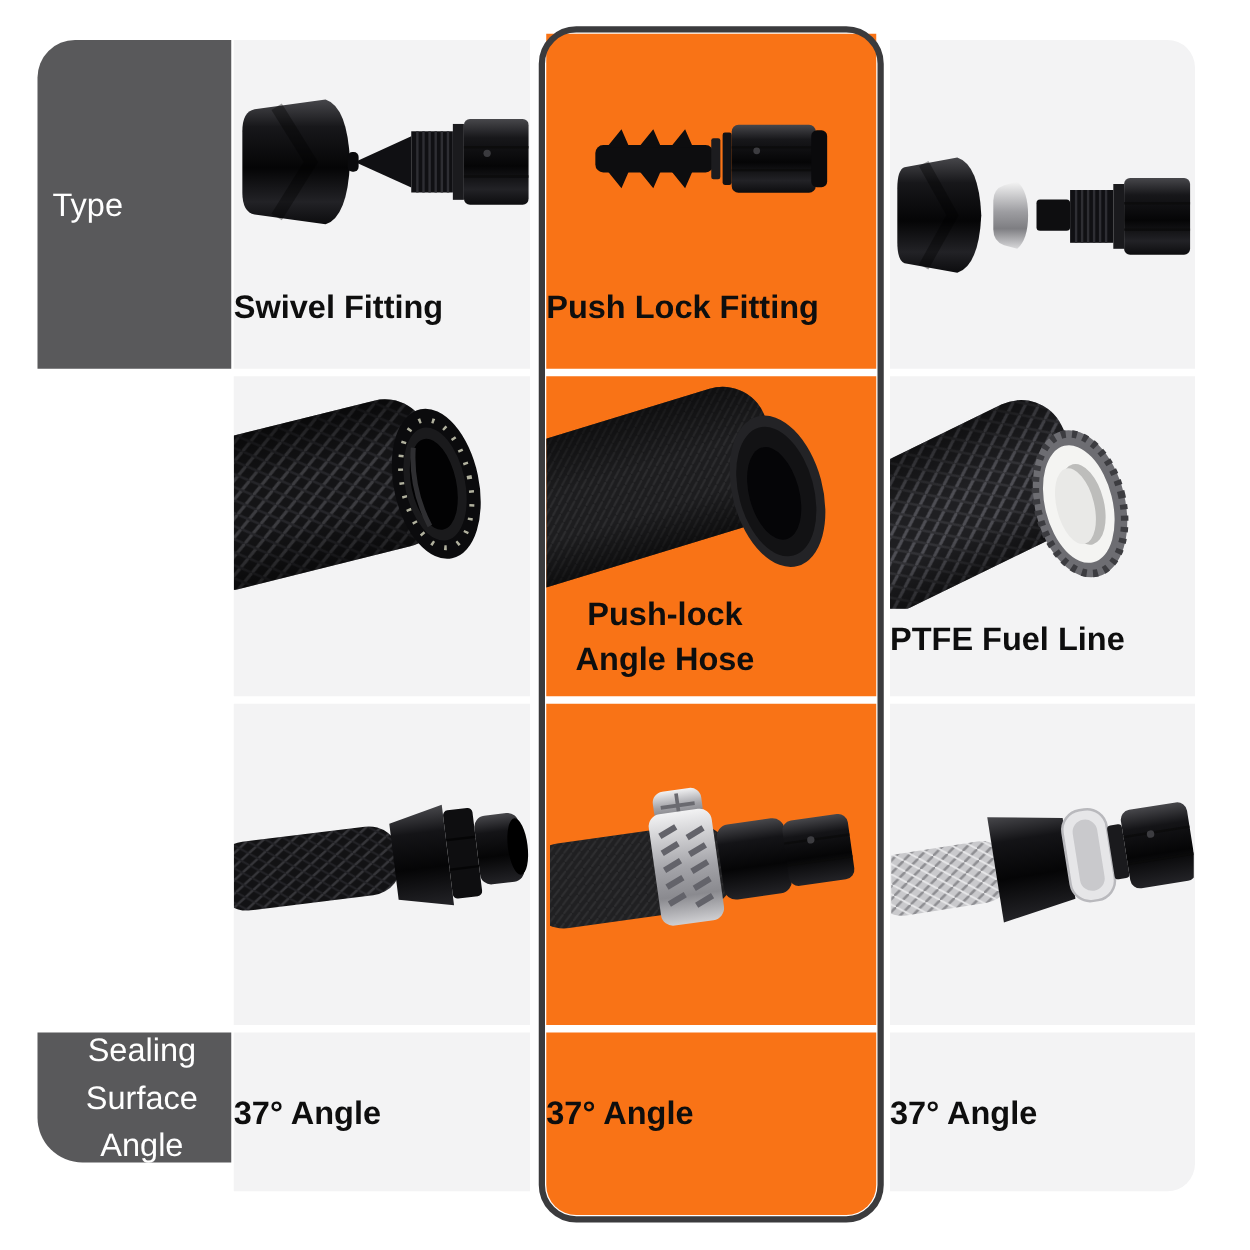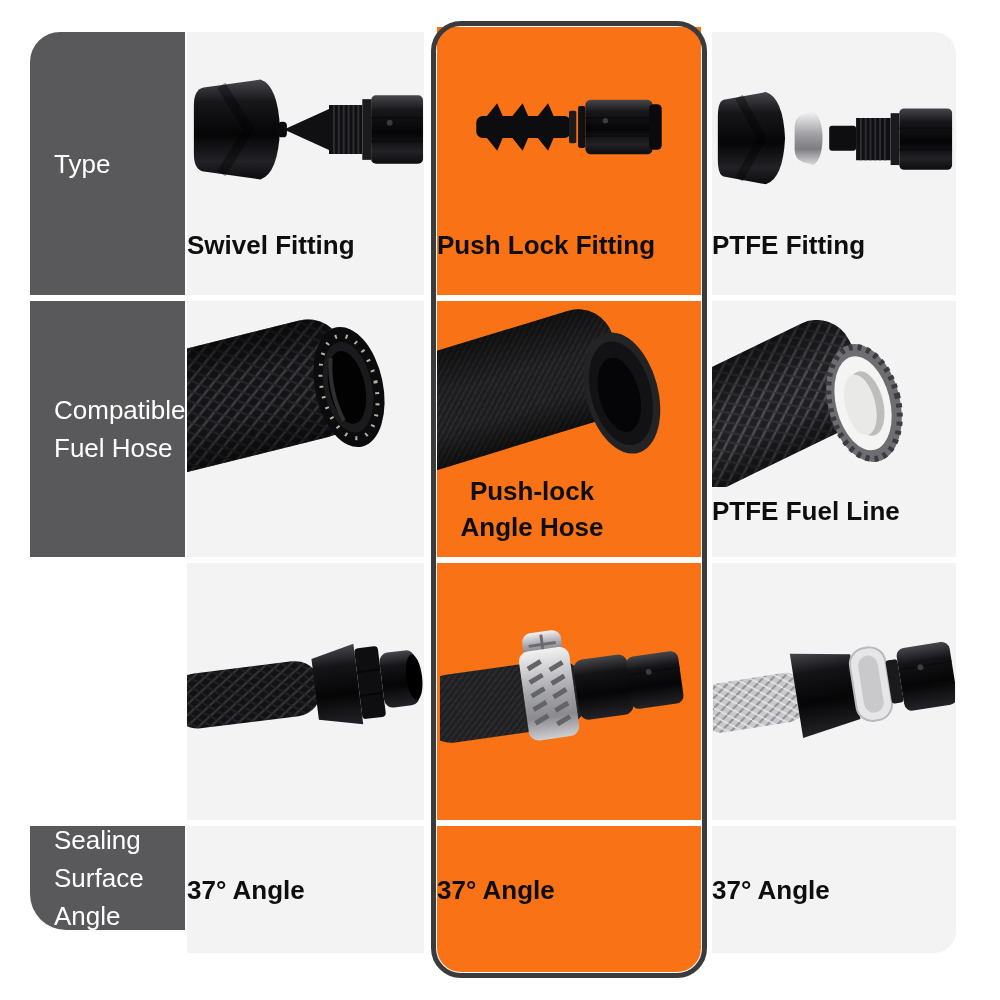--- a/index.html
+++ b/index.html
@@ -15,21 +15,21 @@
   .c1{grid-column:1}.c3{grid-column:3}.c5{grid-column:5}.c7{grid-column:7}
   .r1{grid-row:1}.r3{grid-row:3}.r5{grid-row:5}.r7{grid-row:7}
 
   .cell{
     background:#f3f3f4;display:flex;flex-direction:column;align-items:flex-start;
     overflow:hidden;box-sizing:border-box;
   }
   .cell.c5{background:#f97316;}
   .sb{
     background:#59595b;color:#ffffff;display:flex;align-items:center;
-    padding-left:24px;font-size:26px;line-height:38px;box-sizing:border-box;
+    padding-left:12px;font-size:26px;line-height:38px;box-sizing:border-box;text-align:center;
   }
   .sb.r1{border-top-left-radius:30px;}
   .sb.r7{border-bottom-left-radius:36px;height:104px;}
   .cell.c7.r1{border-top-right-radius:22px;}
   .cell.c7.r7{border-bottom-right-radius:22px;}
   .cell.c5.r1{margin-top:-5px;height:268px;}
   .cell.c5.r7{height:146px;border-bottom-left-radius:24px;border-bottom-right-radius:24px;padding-bottom:19px;}
 
   .photo{flex:1 1 auto;min-height:0;width:100%;display:flex;align-items:center;justify-content:center;}
   .photo.top{align-items:flex-start;}
@@ -50,23 +50,20 @@
   svg{display:block;}
 </style>
 </head>
 <body>
 
 <div class="stage">
   <div class="grid">
 
     <div class="sb c1 r1">
       <span>Type</span>
-    </div>
-    <div class="sb c1 r3">
-      <span>Compatible Fuel Hose</span>
     </div>
     <div class="sb c1 r7">
       <span>Sealing Surface Angle</span>
     </div>
 
     <div class="cell c3 r1">
       <div class="photo">
         <svg width="235" height="160" viewBox="0 0 240 155">
           <defs>
             <linearGradient id="ga" x1="0" x2="0" y1="0" y2="1">
@@ -140,21 +137,20 @@
           <path d="M26 33 L50 76 L26 119" fill="none" stroke="#000000" stroke-width="9" opacity="0.35"></path>
           <path d="M84 64 Q84 54 93 51 L104 48 Q113 56 113 76 Q113 96 104 104 L93 101 Q84 98 84 88 Z" fill="url(#gsil)"></path>
           <rect x="120" y="63" width="28" height="26" rx="3" fill="#0e0e10"></rect>
           <rect x="148" y="55" width="36" height="44" fill="#101013"></rect>
           <path d="M153 55 V99 M158 55 V99 M163 55 V99 M168 55 V99 M173 55 V99 M178 55 V99" stroke="#2e2e33" stroke-width="2"></path>
           <rect x="184" y="50" width="9" height="54" fill="#1a1a1d"></rect>
           <rect x="193" y="45" width="55" height="64" rx="5" fill="url(#gc)"></rect>
           <path d="M193 66 H248 M193 88 H248" stroke="#0a0a0a" stroke-width="2" opacity="0.7"></path>
         </svg>
       </div>
-      <div class="cap">PTFE Fitting</div>
     </div>
 
     <div class="cell c3 r3">
       <div class="photo top">
         <svg width="237" height="182" viewBox="0 0 237 182">
           <defs>
             <pattern id="pd" width="16" height="12" patternUnits="userSpaceOnUse">
               <rect width="16" height="12" fill="#141416"></rect>
               <path d="M0 12 L16 0" stroke="#3c3c40" stroke-width="2.5"></path>
               <path d="M0 0 L16 12" stroke="#26262a" stroke-width="2"></path>

